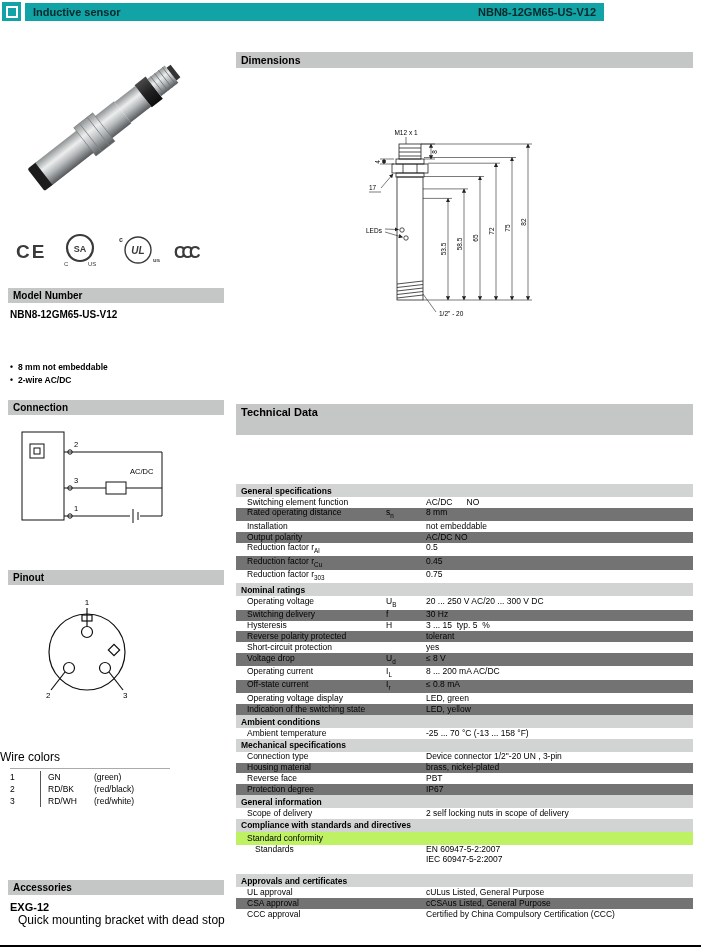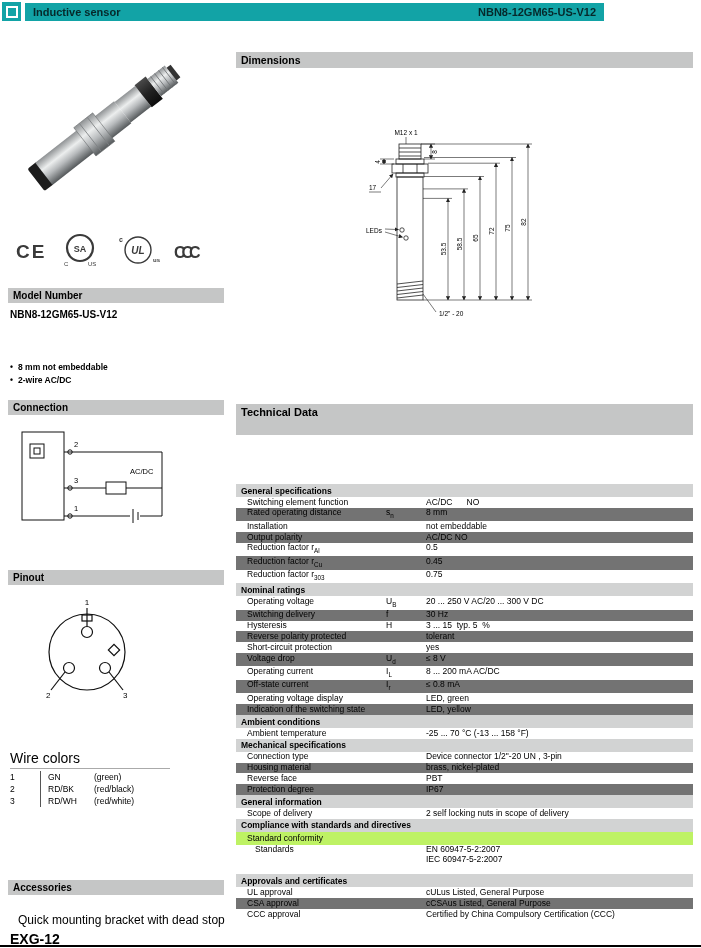--- a/index.html
+++ b/index.html
@@ -22,27 +22,27 @@
 
   .photo-box{position:absolute;left:8px;top:30px;width:216px;height:198px;}
   .certs{position:absolute;left:8px;top:230px;width:216px;height:38px;}
   .certs circle{fill:none;stroke:#3a3a3a;}
   .certs text{fill:#3a3a3a;}
   .model-value{position:absolute;left:10px;top:309px;font-size:10px;font-weight:bold;}
   .features-list{position:absolute;left:10px;top:361px;font-size:8.5px;font-weight:bold;line-height:13px;}
   .feature-item::before{content:"\2022";margin-right:5px;}
   .conn-box{position:absolute;left:12px;top:424px;}
   .pin-box{position:absolute;left:15px;top:594px;}
-  .wire-title{position:absolute;left:10px;top:750px;font-size:14px;}
+  .wire-title{position:absolute;left:0;top:750px;font-size:12px;}
   .wire-table{position:absolute;left:10px;top:768px;width:160px;font-size:8.5px;border-top:1px solid #aaa;padding-top:2px;}
   .wire-row{display:flex;line-height:12px;}
   .w-pin{width:30px;}
   .w-code{width:46px;border-left:1px solid #555;padding-left:7px;}
   .w-name{flex:1;}
-  .acc-model{position:absolute;left:10px;top:931px;font-size:14px;font-weight:bold;}
+  .acc-model{position:absolute;left:10px;top:901px;font-size:11px;font-weight:bold;}
   .acc-desc{position:absolute;left:18px;top:913px;font-size:12px;}
 
   
   .dims{position:absolute;left:340px;top:126px;}
   .dims line,.dims rect,.dims circle{stroke:#222;fill:none;stroke-width:0.8;}
   .dims .dim line{stroke-width:0.6;}
   .dims text{font-size:6.5px;fill:#000;stroke:none;}
 
   .conn-box line,.conn-box rect,.conn-box circle{stroke:#111;fill:none;stroke-width:1;}
   .conn-box text{font-size:7.5px;fill:#000;}

